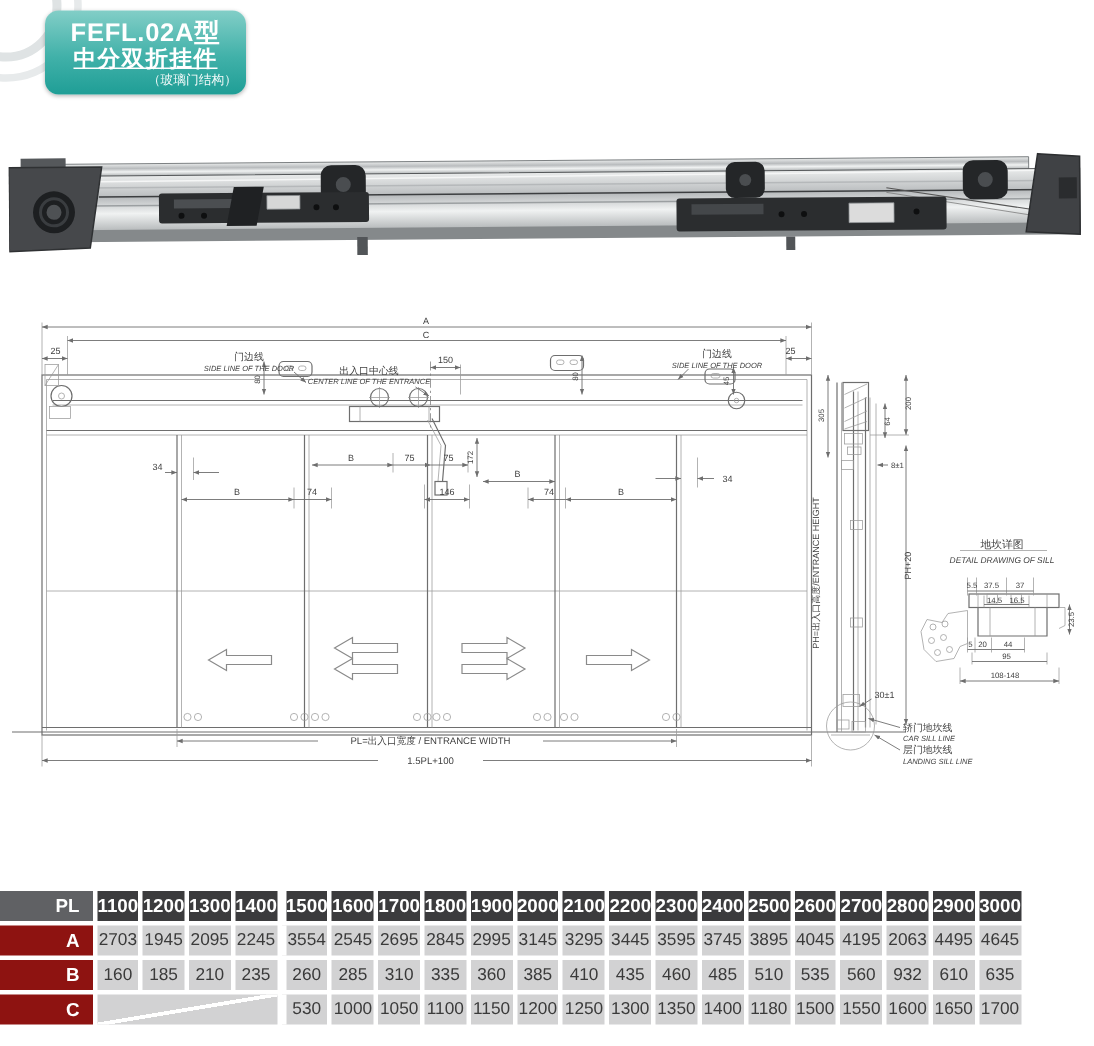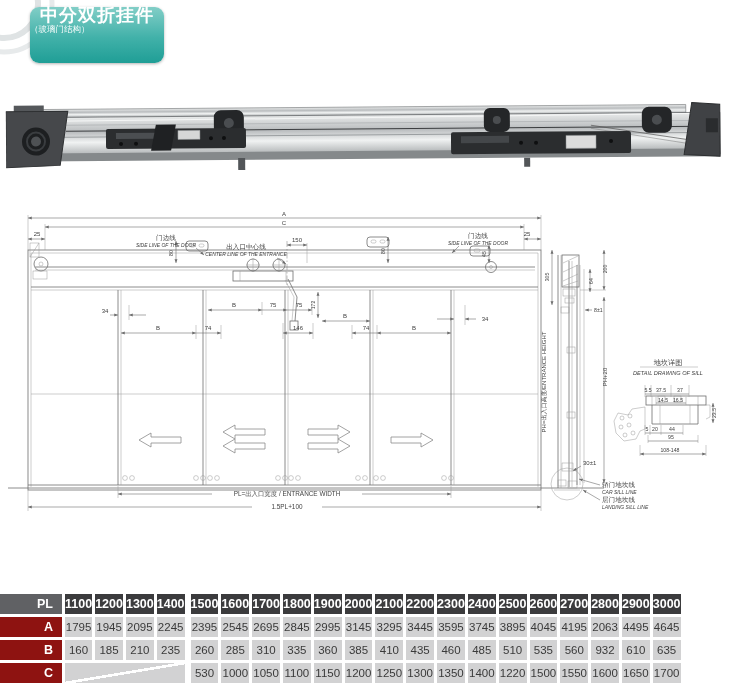--- a/index.html
+++ b/index.html
@@ -4,22 +4,22 @@
 <style>
   html,body{margin:0;padding:0;background:#fff;}
   .page{position:relative;width:729px;height:697px;background:#fff;overflow:hidden;
         font-family:"Liberation Sans",sans-serif;}
   
   .deco{position:absolute;left:-14px;top:-16px;}
   .badge{position:absolute;left:30px;top:7px;width:134px;height:56px;border-radius:9px;
          background:linear-gradient(180deg,#82cec7 0%,#41b1a9 55%,#1f9e96 100%);
          color:#fff;box-shadow:0 1px 3px rgba(0,0,0,.3);}
   .badge .l1{font-size:17px;font-weight:bold;text-align:center;margin-top:5px;line-height:19px;letter-spacing:.5px;}
-  .badge .l2{font-size:18px;font-weight:bold;text-align:center;line-height:17px;letter-spacing:1px;}
-  .badge .l3{font-size:8.5px;padding-right:6px;line-height:11px;opacity:.95;}
+  .badge .l2{font-size:15px;font-weight:bold;text-align:center;line-height:17px;letter-spacing:1px;text-decoration:underline;}
+  .badge .l3{font-size:8.5px;text-align:right;padding-right:6px;line-height:11px;opacity:.95;}
   
   .photo{position:absolute;left:6px;top:101px;width:717px;height:78px;transform:rotate(-.45deg);}
   
   .drawing{position:absolute;left:0;top:197px;width:729px;height:392px;}
   .ln{stroke:#6e6e6e;stroke-width:.8;fill:none;}
   .tn{stroke:#9a9a9a;stroke-width:.5;fill:none;}
   .dim{stroke:#6e6e6e;stroke-width:.6;fill:none;}
   .cl{stroke:#7a7a7a;stroke-width:.5;fill:none;stroke-dasharray:6 2 1.5 2;}
   text{fill:#3f3f3f;}
   .dt{font-size:6px;text-anchor:middle;}
@@ -46,20 +46,21 @@
 <body>
 
 <div class="page">
 
   <svg class="deco" width="100" height="100">
     <circle cx="18" cy="20" r="34" fill="none" stroke="#dfe3e4" stroke-width="6"></circle>
     <circle cx="18" cy="20" r="48" fill="none" stroke="#e7eaeb" stroke-width="5"></circle>
   </svg>
 
   <div class="badge">
+    <div class="l1">FEFL.02A型</div>
     <div class="l2">中分双折挂件</div>
     <div class="l3">（玻璃门结构）</div>
   </div>
 
   <svg class="photo" viewBox="0 0 717 78">
     <defs>
       <linearGradient id="rail" x1="0" y1="0" x2="0" y2="1">
         <stop offset="0" stop-color="#e9ebeb"></stop>
           <stop offset=".35" stop-color="#b9bcbe"></stop>
         <stop offset=".6" stop-color="#f0f2f2"></stop>
@@ -420,25 +421,25 @@
       <div class="c hdr">2200</div>
       <div class="c hdr">2300</div>
       <div class="c hdr">2400</div>
       <div class="c hdr">2500</div>
       <div class="c hdr">2600</div>
       <div class="c hdr">2700</div>
       <div class="c hdr">2800</div>
       <div class="c hdr">2900</div>
       <div class="c hdr">3000</div>
       <div class="c rlab">A</div>
-      <div class="c ">1795</div>
+      <div class="c ">2703</div>
       <div class="c ">1945</div>
       <div class="c ">2095</div>
       <div class="c ">2245</div>
-      <div class="c gsep">2395</div>
+      <div class="c gsep">3554</div>
       <div class="c ">2545</div>
       <div class="c ">2695</div>
       <div class="c ">2845</div>
       <div class="c ">2995</div>
       <div class="c ">3145</div>
       <div class="c ">3295</div>
       <div class="c ">3445</div>
       <div class="c ">3595</div>
       <div class="c ">3745</div>
       <div class="c ">3895</div>
@@ -473,21 +474,21 @@
       <div class="c gsep">530</div>
       <div class="c ">1000</div>
       <div class="c ">1050</div>
       <div class="c ">1100</div>
       <div class="c ">1150</div>
       <div class="c ">1200</div>
       <div class="c ">1250</div>
       <div class="c ">1300</div>
       <div class="c ">1350</div>
       <div class="c ">1400</div>
-      <div class="c ">1220</div>
+      <div class="c ">1180</div>
       <div class="c ">1500</div>
       <div class="c ">1550</div>
       <div class="c ">1600</div>
       <div class="c ">1650</div>
       <div class="c ">1700</div>
     </div>
 
 </div>
 
 </body></html>

